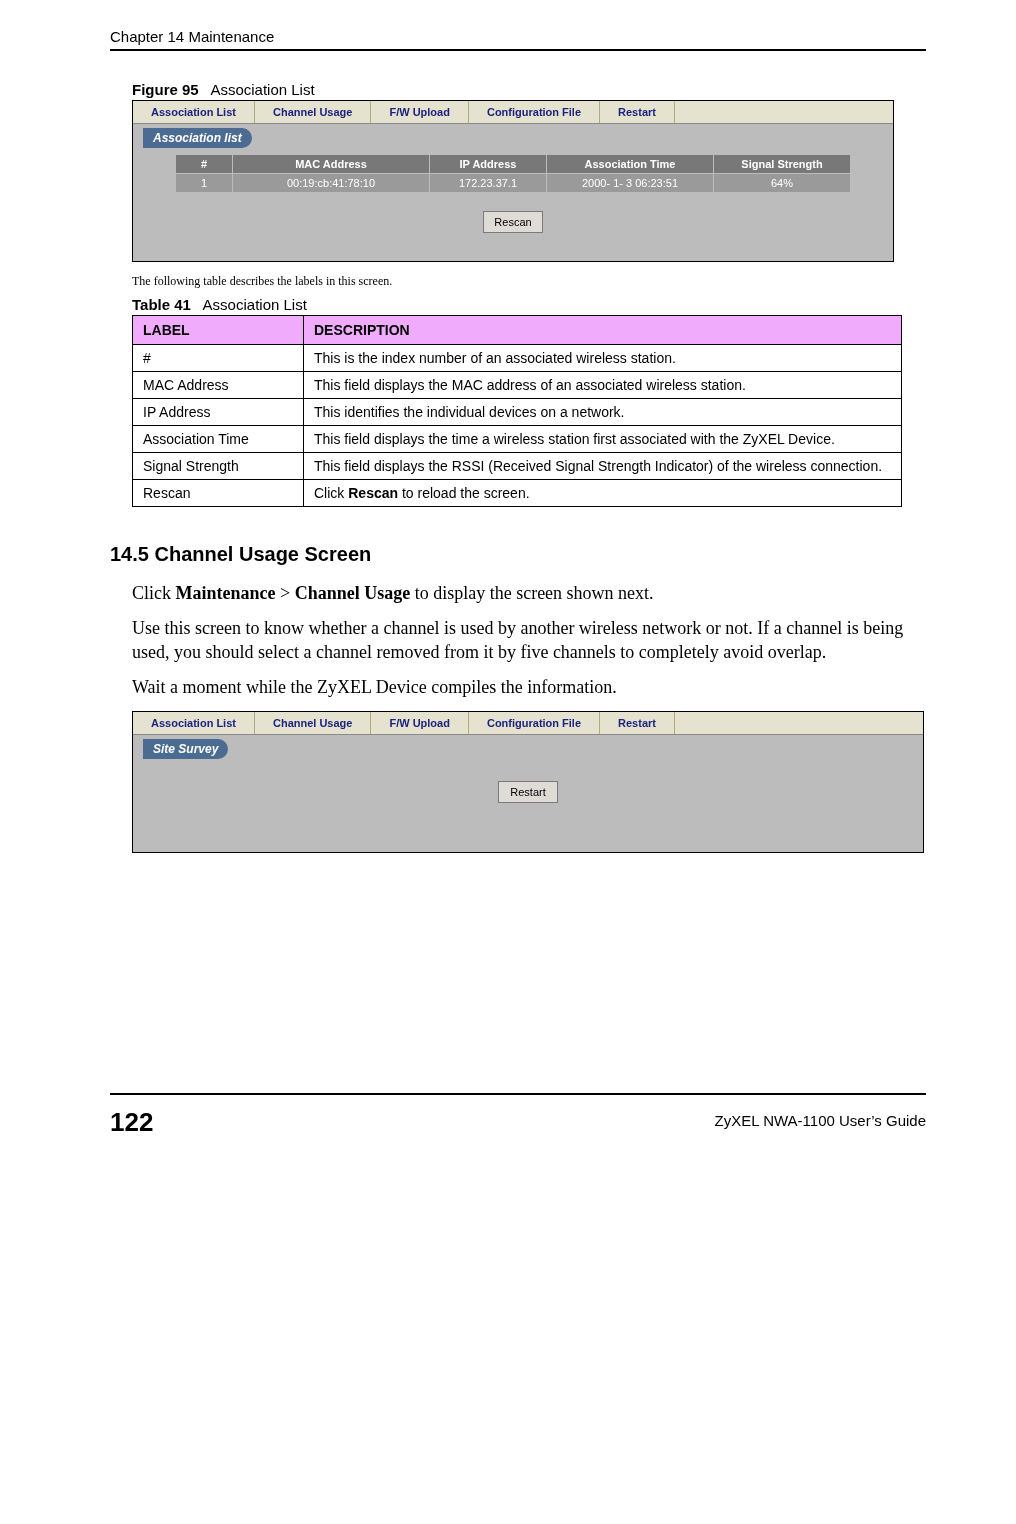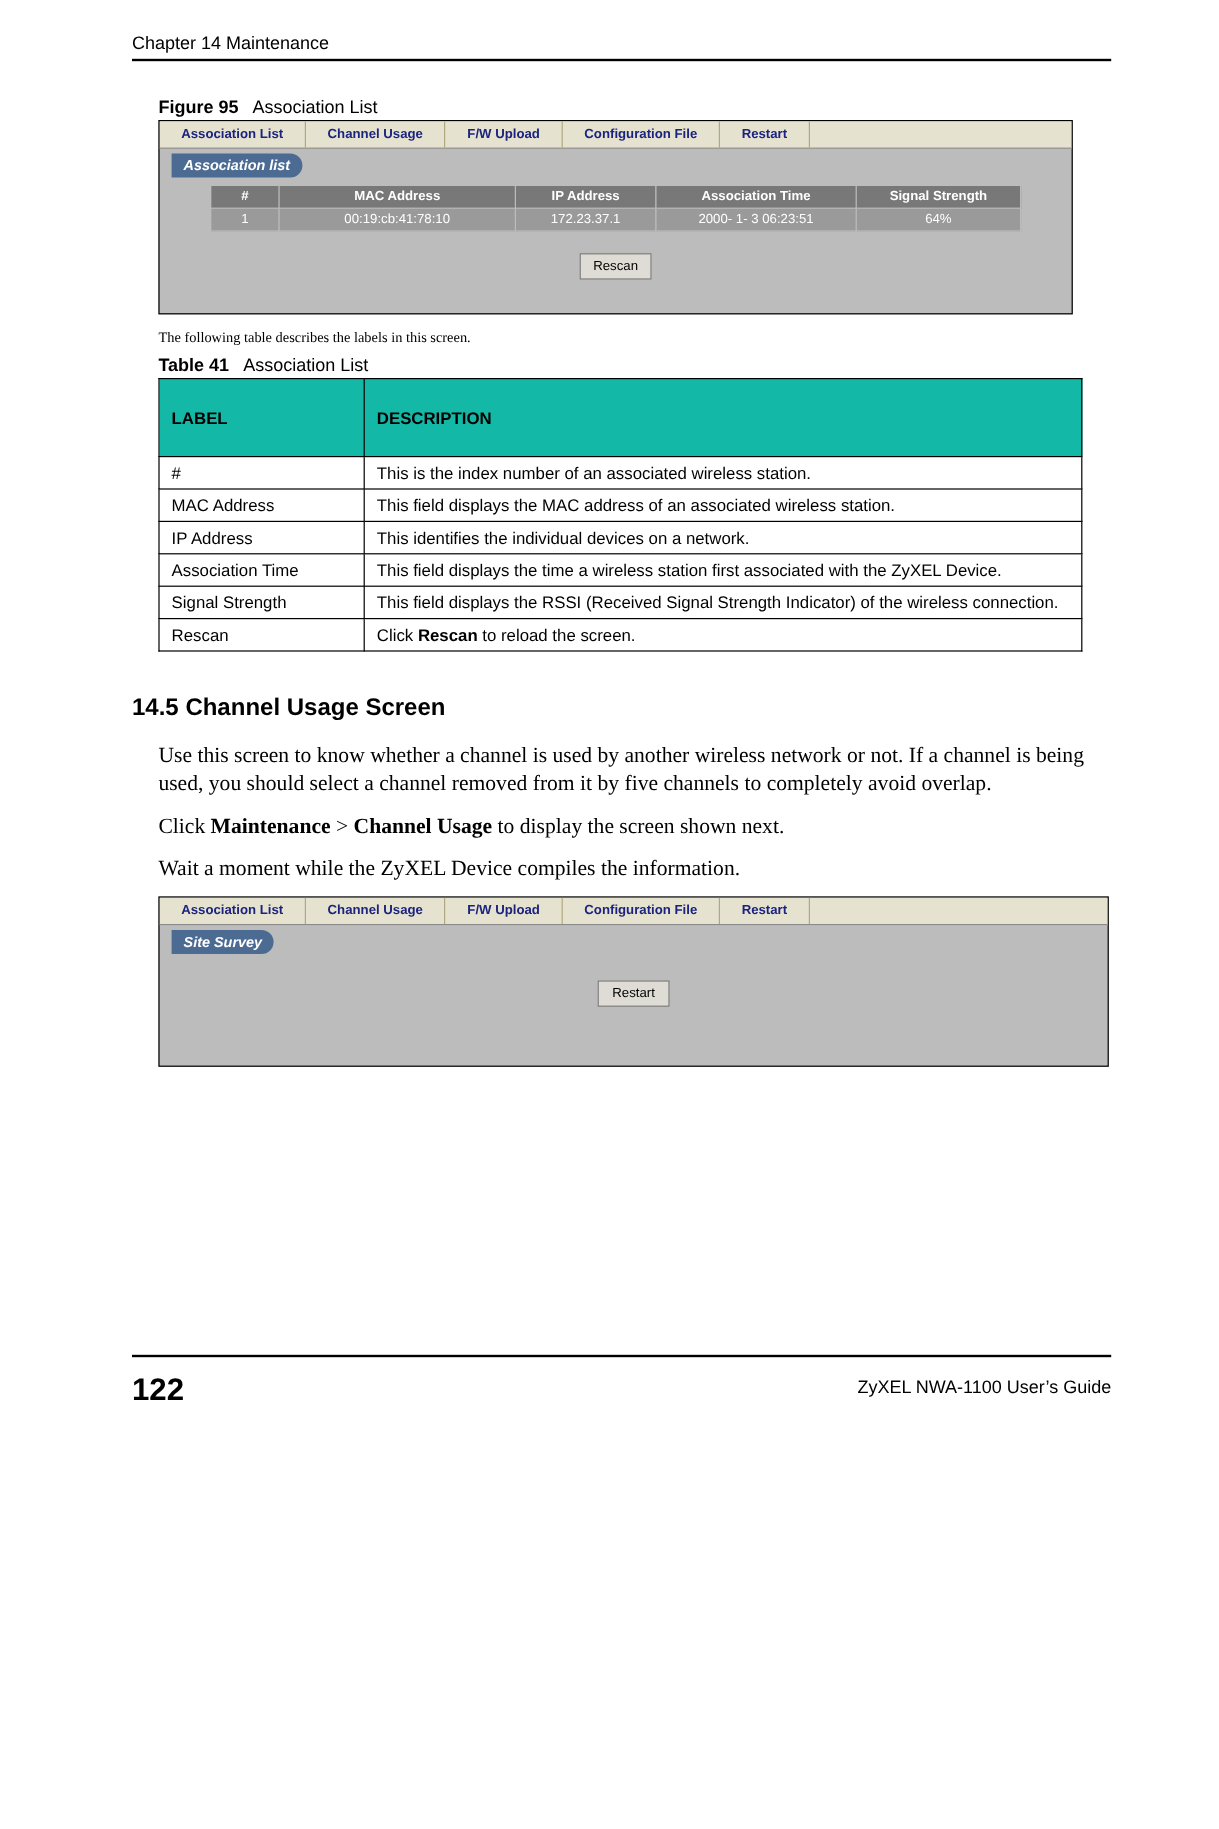--- a/index.html
+++ b/index.html
@@ -124,24 +124,24 @@
 
   
   .desc-table {
     margin-left:22px;
     width: 770px;
     border-collapse: collapse;
     font-family: Arial, Helvetica, sans-serif;
     font-size: 14px;
   }
   .desc-table th {
-    background: #14b8a6;
+    background: #f0abfc;
     text-align: left;
     font-weight: bold;
-    padding: 24px 10px;
+    padding: 6px 10px;
     border: 1px solid #000;
   }
   .desc-table td {
     padding: 5px 10px;
     border: 1px solid #000;
     vertical-align: top;
   }
   .desc-table td.label-col { width: 150px; }
 
   
@@ -245,24 +245,24 @@
       <td>
         <span>Click </span><b>Rescan</b><span> to reload the screen.</span>
       </td>
     </tr>
   </tbody>
     </table>
 
   <h2 class="section">14.5  Channel Usage Screen</h2>
 
   <div class="body-text-blk">
-    <p>Use this screen to know whether a channel is used by another wireless network or not. If a channel is being used, you should select a channel removed from it by five channels to completely avoid overlap.</p>
     <p>
       <span>Click </span><b>Maintenance</b><span> &gt; </span><b>Channel Usage</b><span> to display the screen shown next.</span>
     </p>
+    <p>Use this screen to know whether a channel is used by another wireless network or not. If a channel is being used, you should select a channel removed from it by five channels to completely avoid overlap.</p>
     <p>Wait a moment while the ZyXEL Device compiles the information.</p>
   </div>
 
 
   <div class="screenshot ss2">
     <div class="ss-tabs">
       <div class="ss-tab">Association List</div>
       <div class="ss-tab">Channel Usage</div>
       <div class="ss-tab">F/W Upload</div>
       <div class="ss-tab">Configuration File</div>

